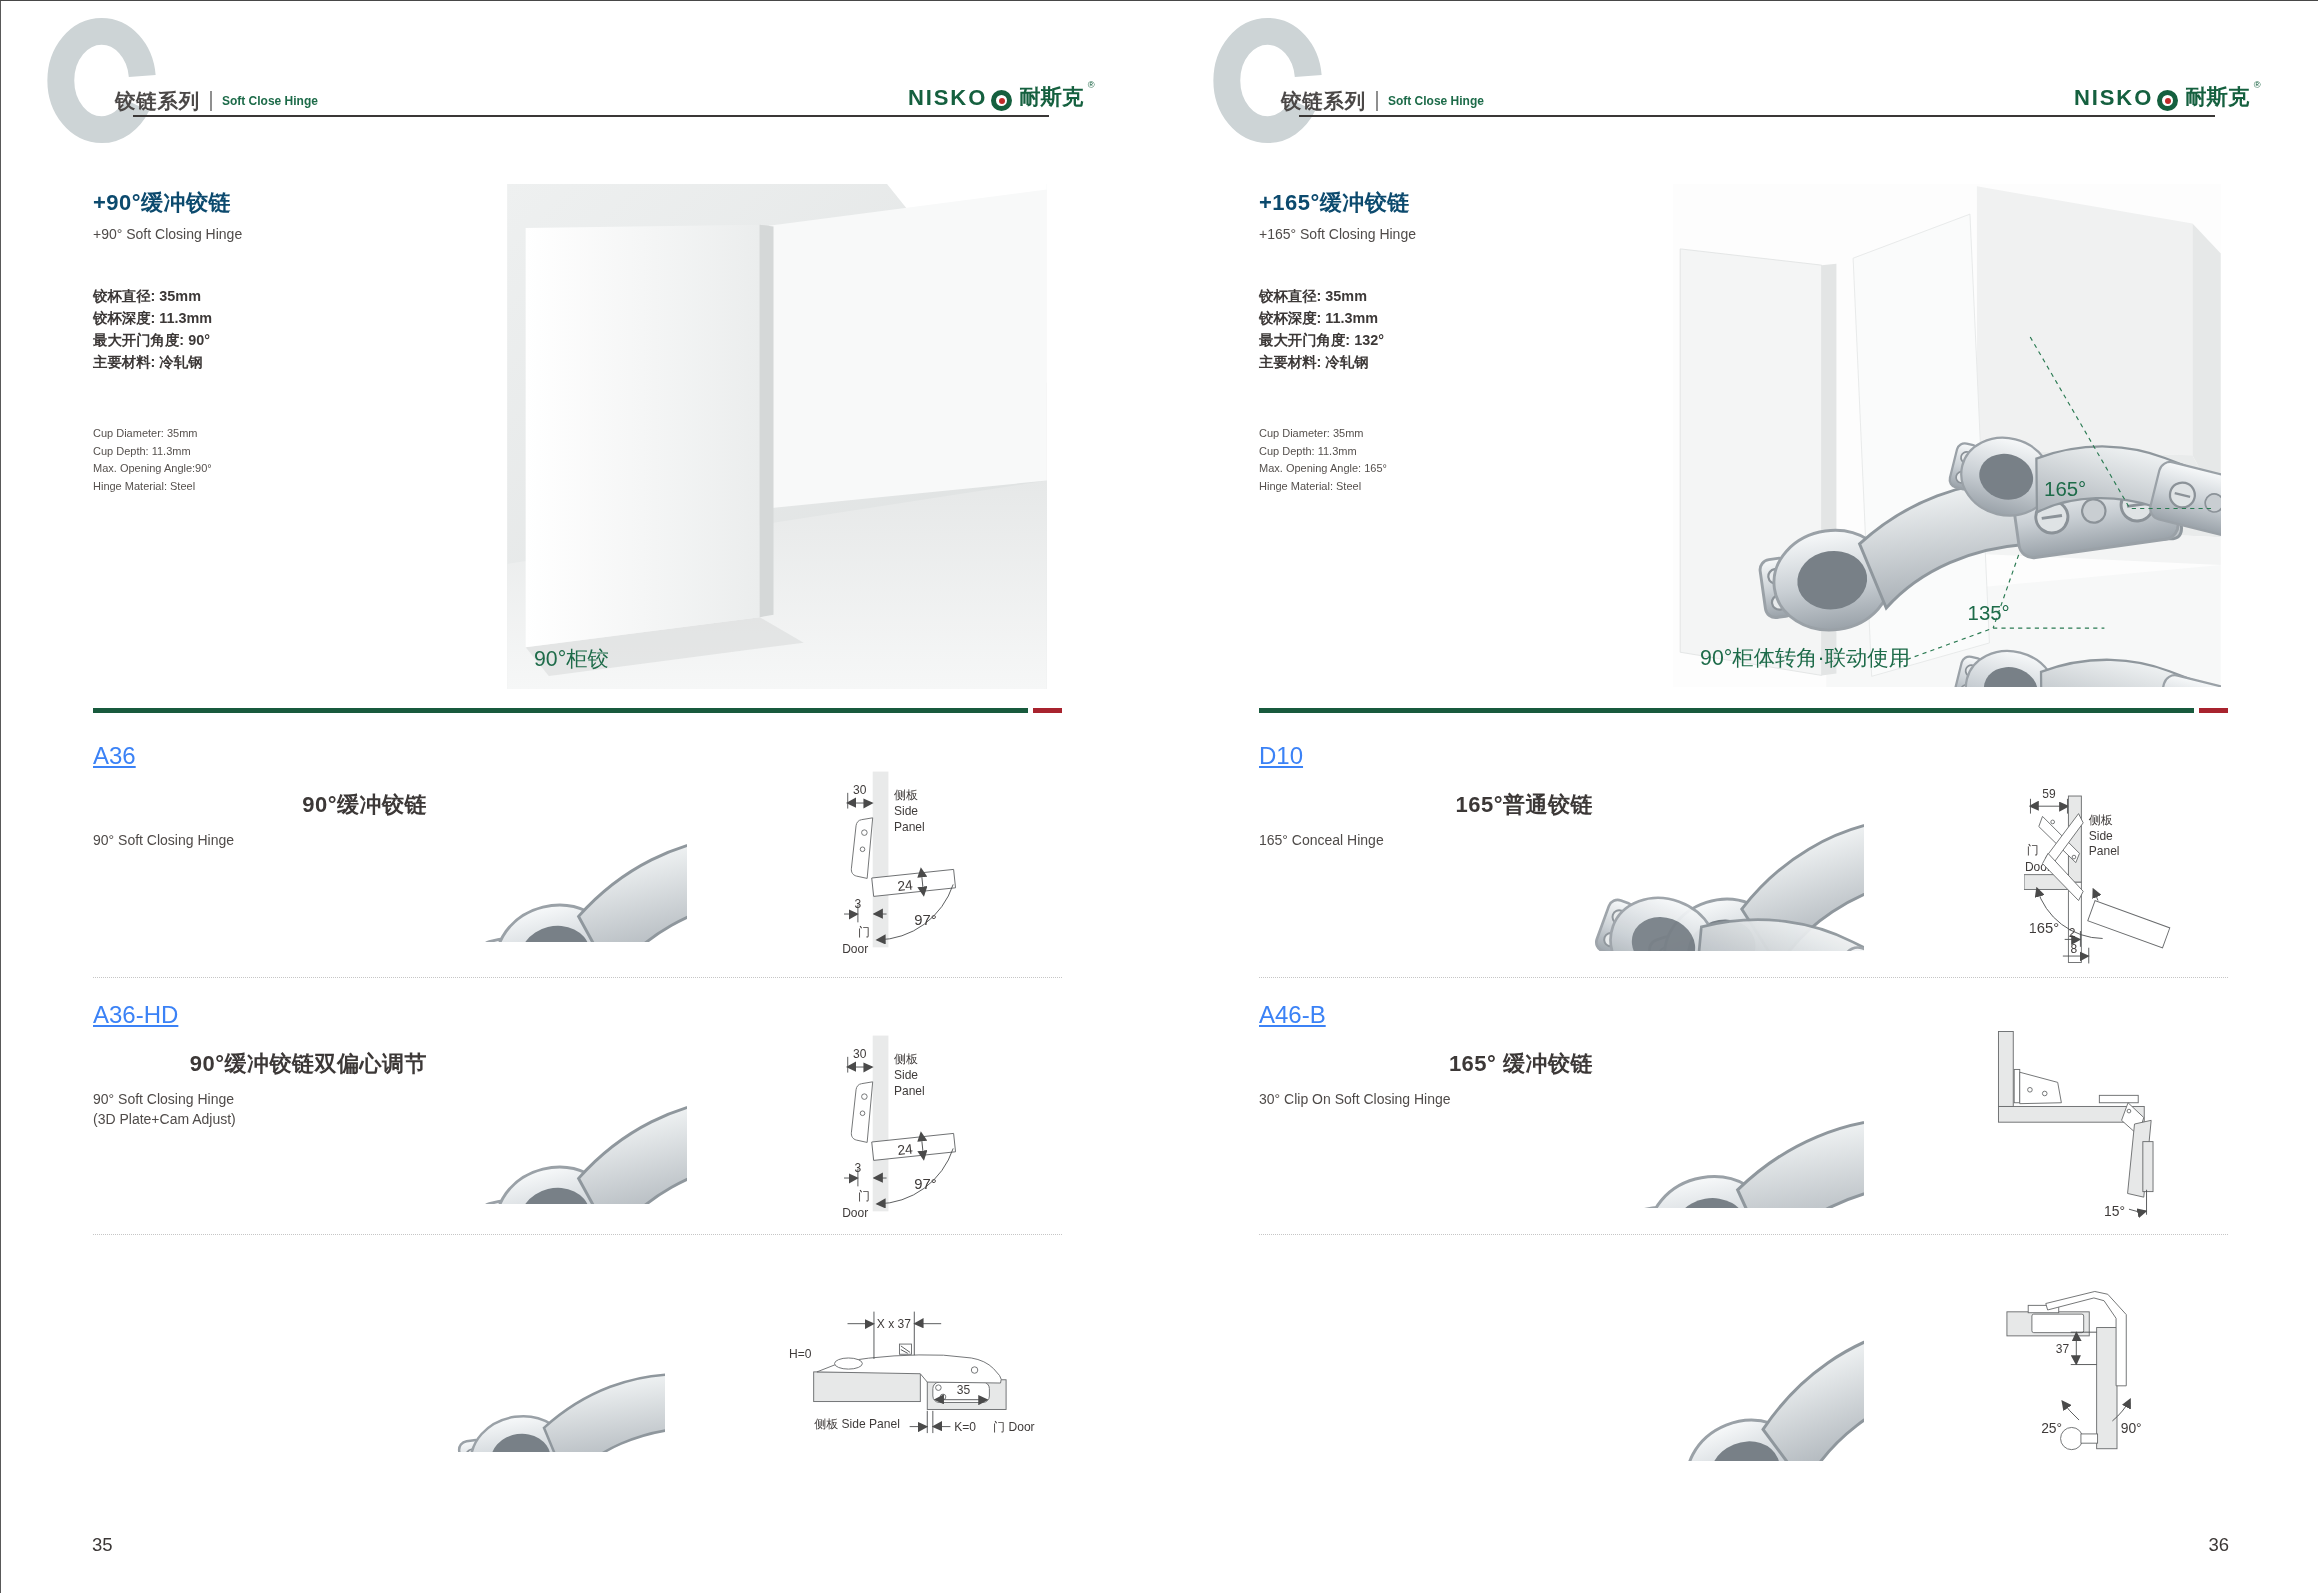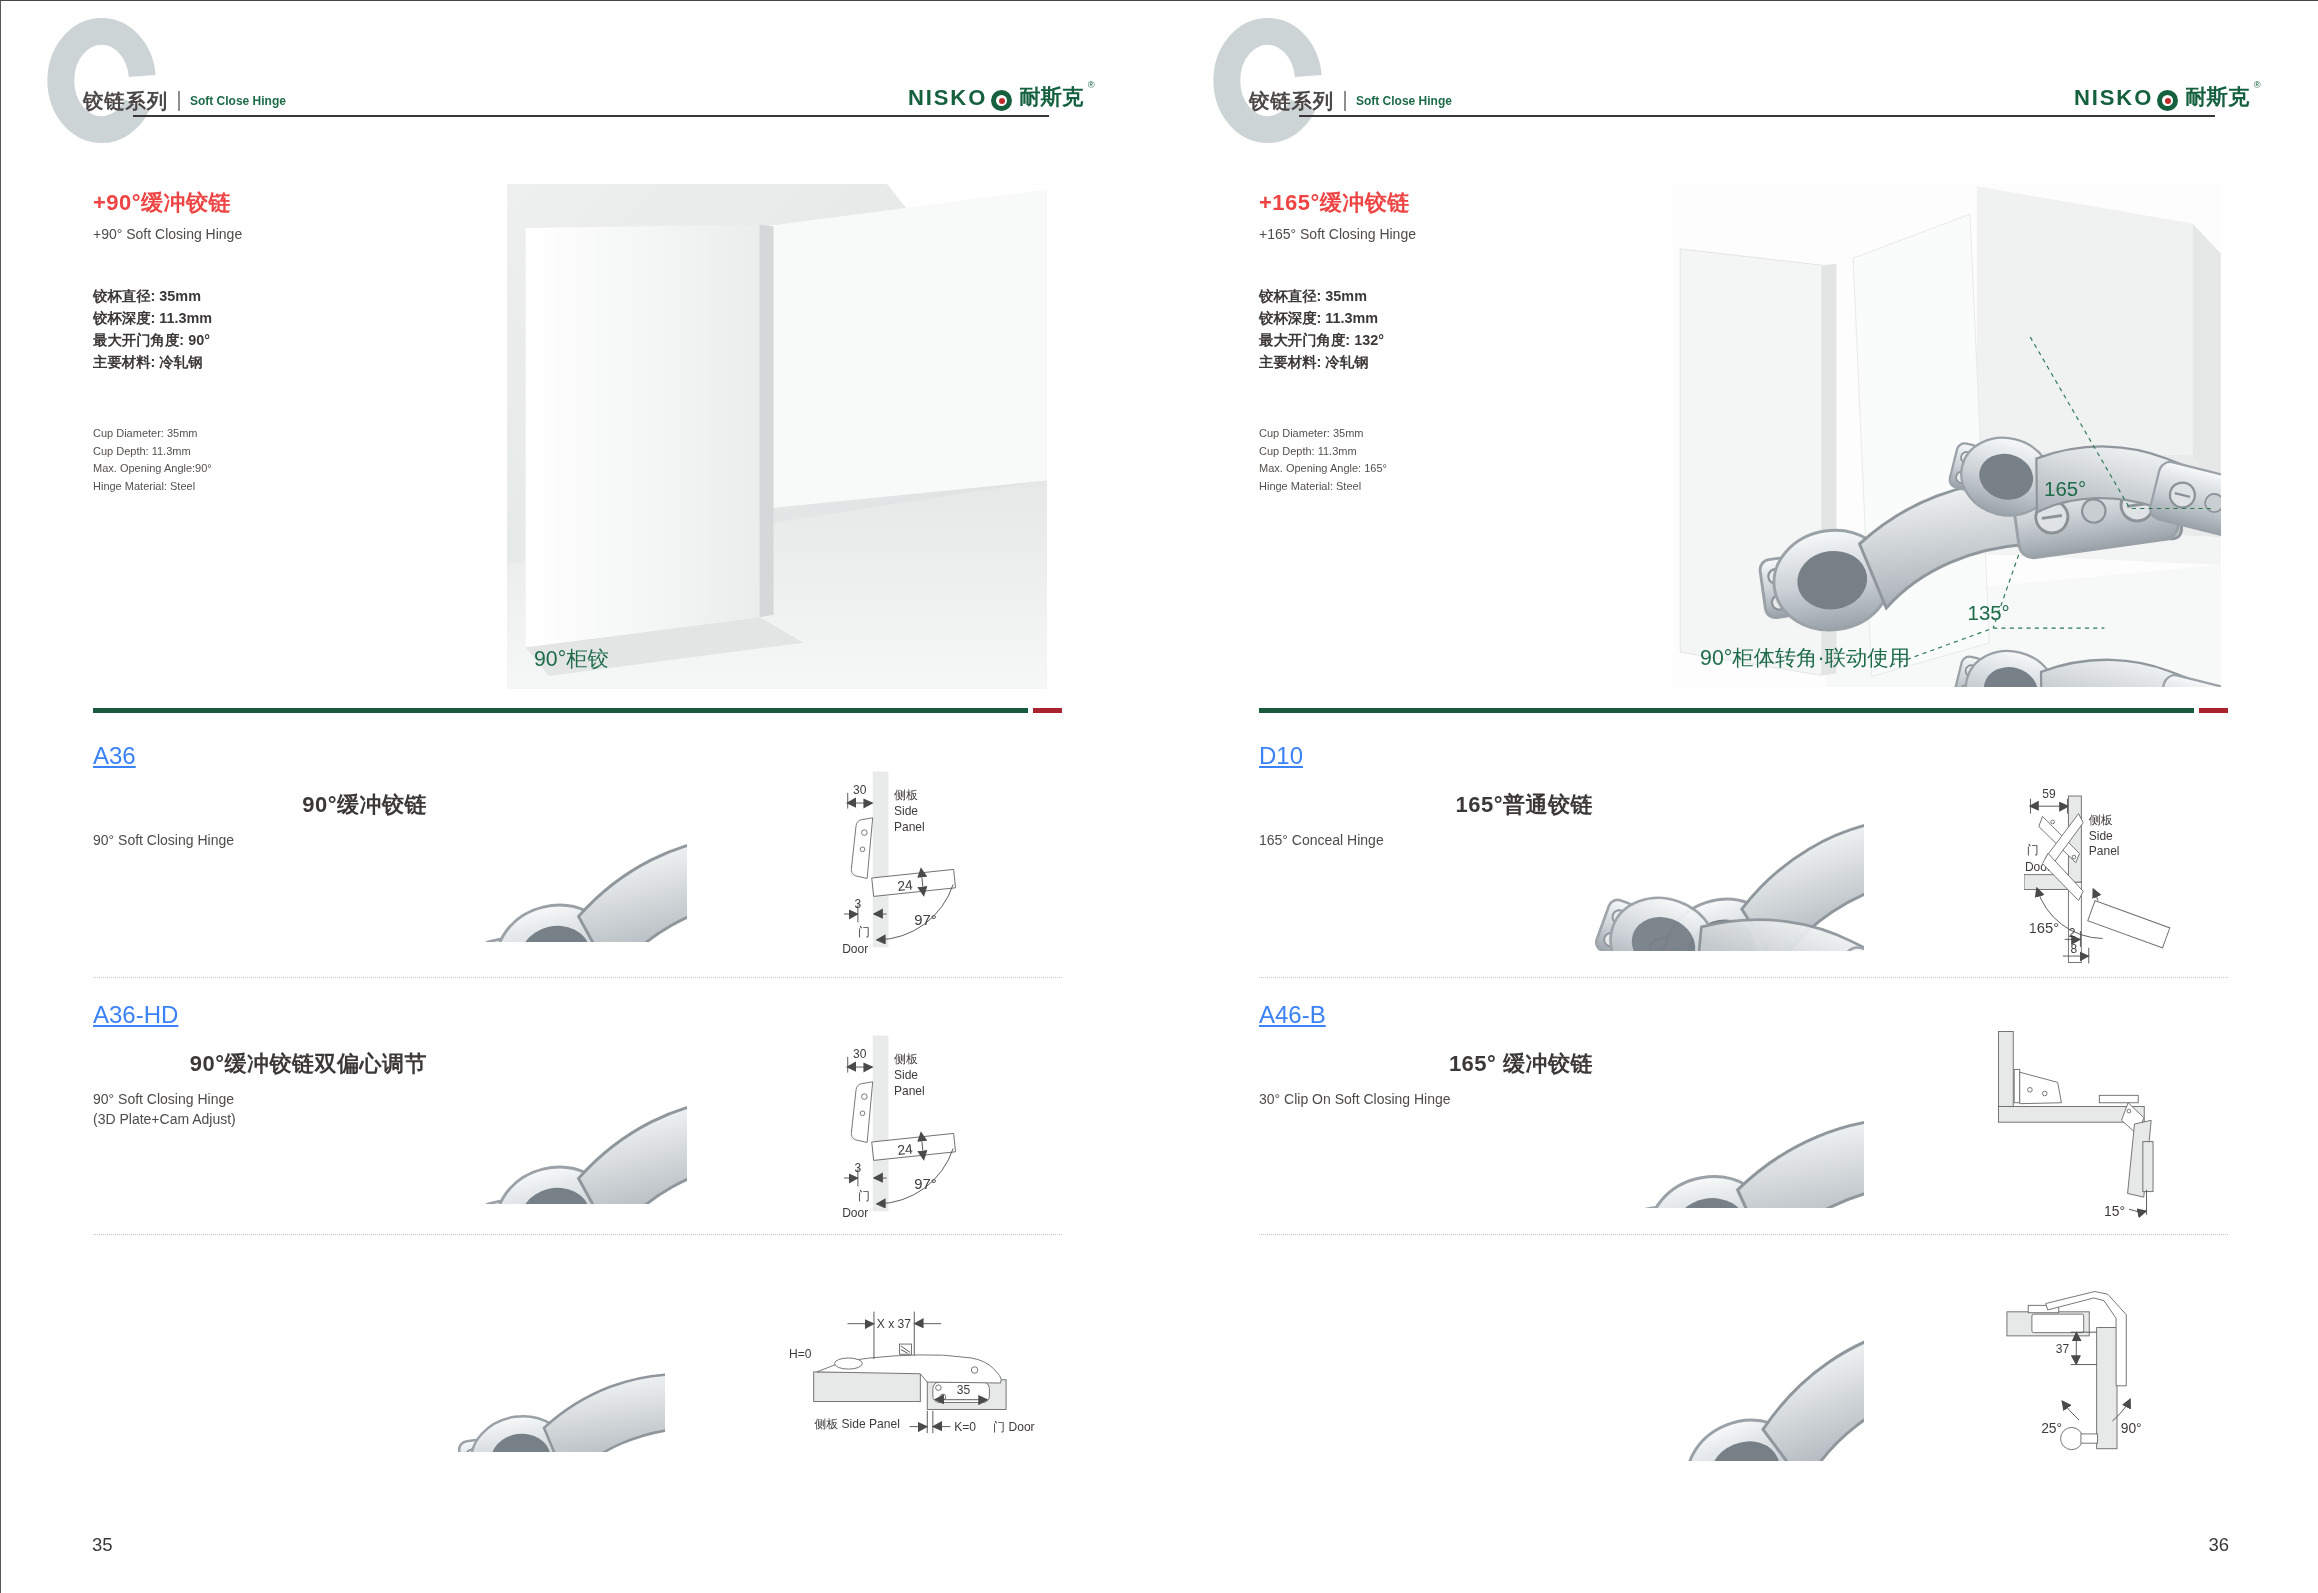--- a/index.html
+++ b/index.html
@@ -5,34 +5,34 @@
   html,body{margin:0;padding:0;background:#fff;}
   .canvas{position:relative;width:2333px;height:1594px;background:#ffffff;overflow:hidden;
           font-family:"Liberation Sans","DejaVu Sans",sans-serif;box-shadow:inset 0 0 0 0.9px #474747;}
   .page{position:absolute;top:0;width:1167px;height:1594px;}
   .page.left{left:0;}
   .page.right{left:1166px;}
 
   
   .c-mark{position:absolute;left:45px;top:3.7px;}
   .hdr-row{position:absolute;left:83px;top:87px;display:flex;align-items:center;gap:10.2px;}
-  .hdr-cn{font-size:20.4px;font-weight:700;color:#4b4847;letter-spacing:0.9px;}
+  .hdr-cn{font-size:20.4px;font-weight:700;color:#4b4847;letter-spacing:0.9px;margin-left:32px;}
   .hdr-sep{width:1.4px;height:20.4px;background:#8f8f8f;}
   .hdr-en{font-size:12px;font-weight:700;color:#1d6b49;}
   .hdr-line{position:absolute;left:133px;top:115px;width:916px;height:2.3px;background:#3a3736;}
   .logo{position:absolute;left:908px;top:82px;display:flex;align-items:flex-end;gap:4.6px;color:#15603f;}
   .logo-word{font-size:22px;font-weight:700;letter-spacing:1.9px;}
   .logo-o{position:relative;width:11px;height:11px;border:5.1px solid #15603f;border-radius:50%;margin-left:-0.9px;}
   .logo-dot{position:absolute;left:2.8px;top:2.8px;width:6px;height:6px;border-radius:50%;background:#c02a2a;}
   .logo-cn{font-size:21.3px;font-weight:700;margin-left:2.8px;}
   .logo-reg{font-size:9.3px;align-self:flex-start;margin-top:-1.9px;}
 
   
   .intro{position:absolute;left:93px;top:188px;width:352px;}
-  .intro-title-cn{font-size:22px;font-weight:700;color:#ef4444;letter-spacing:0.5px;}
+  .intro-title-cn{font-size:22px;font-weight:700;color:#0c4a6e;letter-spacing:0.5px;}
   .intro-title-en{font-size:14px;color:#4f4b49;margin-top:8.3px;}
   .specs-cn{margin-top:43px;font-size:14.4px;line-height:22px;font-weight:600;color:#3c3837;}
   .specs-en{margin-top:52px;font-size:11px;line-height:17.6px;color:#55504d;}
 
   
   .hero{position:absolute;left:507px;top:184px;}
   .hero-caption{fill:#1d6b49;font-size:46px;font-weight:500;}
   .hero-angle{fill:#1d6b49;font-size:44px;font-weight:500;}
 
   

